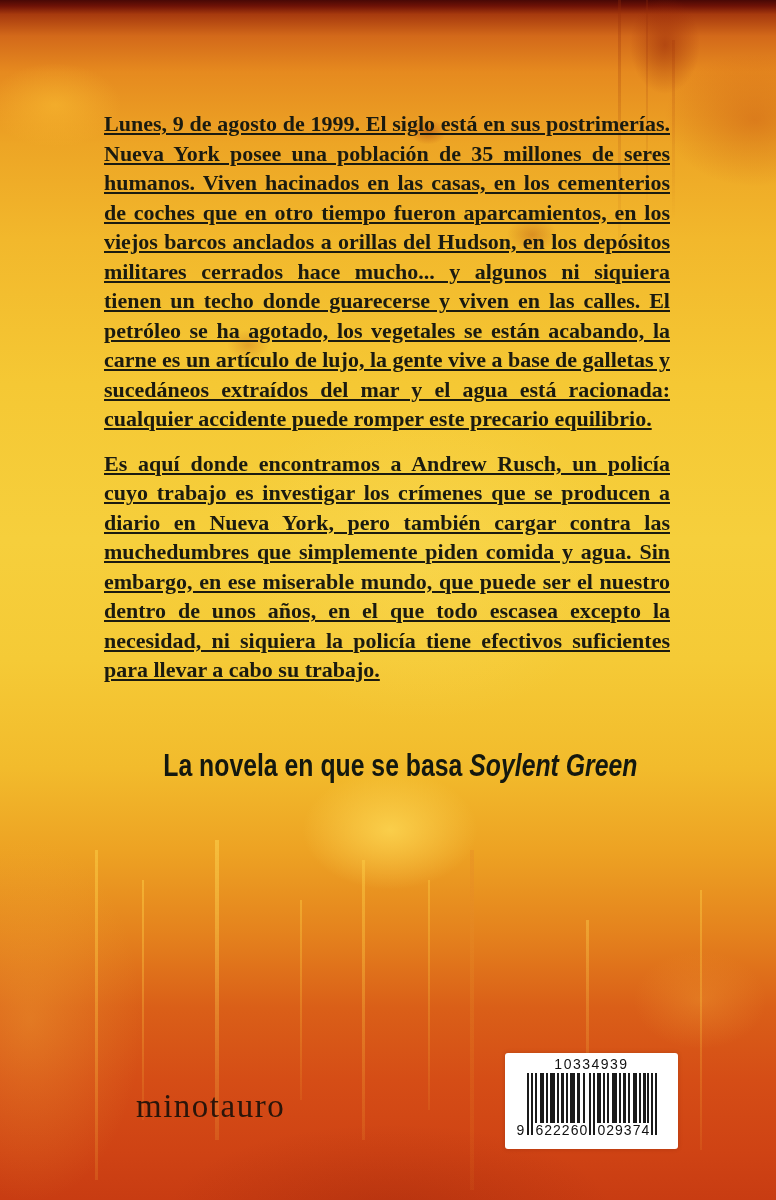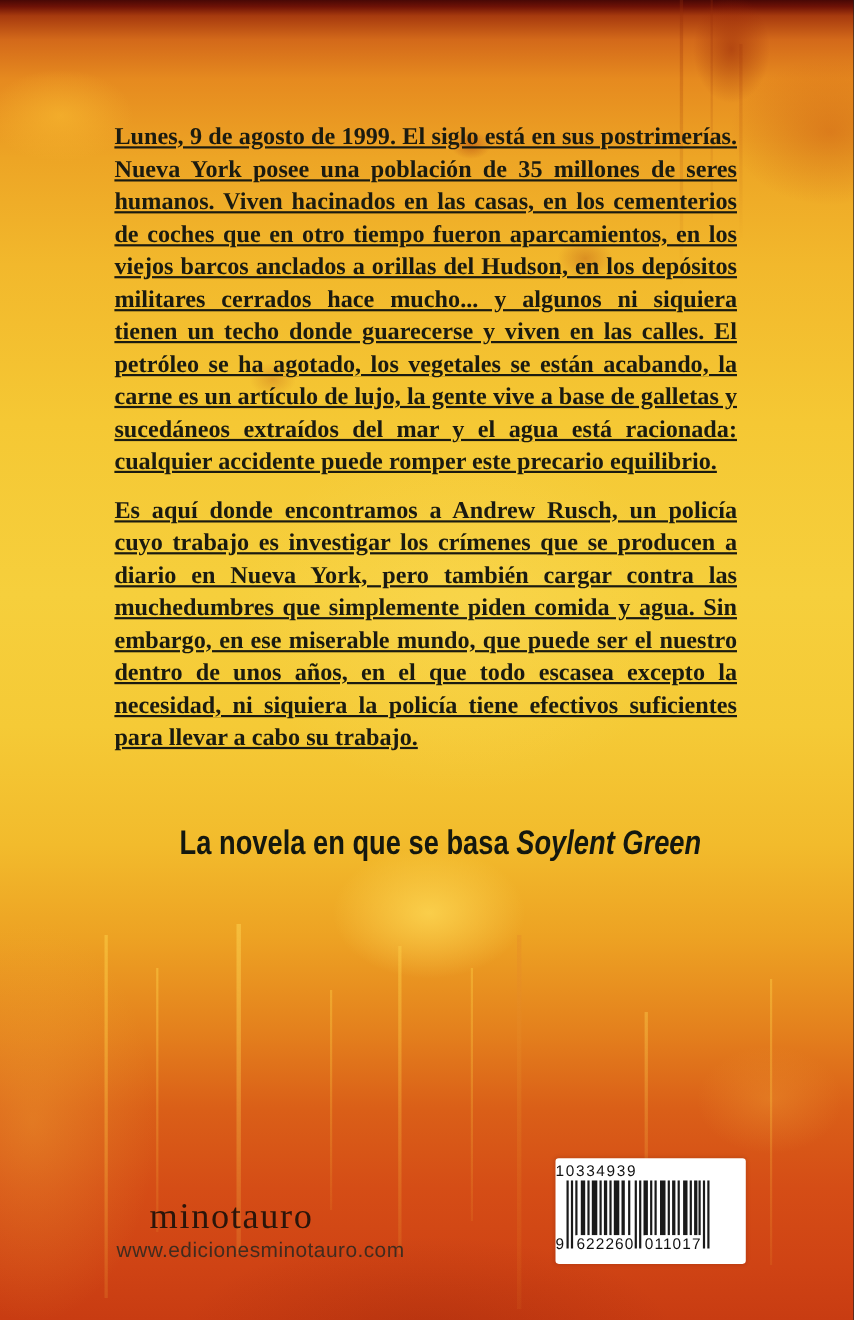--- a/index.html
+++ b/index.html
@@ -86,21 +86,21 @@
     margin-top:3px;
     font-family:"Liberation Sans", sans-serif;
     font-size:19px;color:rgba(45,40,32,.88);letter-spacing:.4px;font-weight:300;
   }
   
   .barcode-box{
     position:absolute;left:505px;top:1053px;width:173px;height:96px;
     background:#fff;border-radius:3px;
     box-shadow:0 0 4px rgba(80,20,0,.25);
     font-family:"Liberation Sans", sans-serif;color:#111;
-    display:flex;flex-direction:column;align-items:flex-start;
+    display:flex;flex-direction:column;align-items:center;
     padding-top:3px;box-sizing:border-box;
   }
   .bc-number{font-size:14px;letter-spacing:1.5px;line-height:16px;}
   .bc-bars-wrap{position:relative;width:150px;height:64px;margin-top:1px;}
   .bc-bars{position:absolute;left:0;top:0;}
   .bc-digits span{
     position:absolute;bottom:0;font-size:14px;line-height:14px;
   }
   .bc-d9{left:0;}
   .bc-g1{left:19px;width:52px;text-align:center;background:#fff;letter-spacing:1px;}
@@ -118,21 +118,20 @@
     <p class="para">Lunes, 9 de agosto de 1999. El siglo está en sus postrimerías. Nueva York posee una población de 35 millones de seres humanos. Viven hacinados en las casas, en los cementerios de coches que en otro tiempo fueron aparcamientos, en los viejos barcos anclados a orillas del Hudson, en los depósitos militares cerrados hace mucho... y algunos ni siquiera tienen un techo donde guarecerse y viven en las calles. El petróleo se ha agotado, los vegetales se están acabando, la carne es un artículo de lujo, la gente vive a base de galletas y sucedáneos extraídos del mar y el agua está racionada: cualquier accidente puede romper este precario equilibrio.</p>
     <p class="para">Es aquí donde encontramos a Andrew Rusch, un policía cuyo trabajo es investigar los crímenes que se producen a diario en Nueva York, pero también cargar contra las muchedumbres que simplemente piden comida y agua. Sin embargo, en ese miserable mundo, que puede ser el nuestro dentro de unos años, en el que todo escasea excepto la necesidad, ni siquiera la policía tiene efectivos suficientes para llevar a cabo su trabajo.</p>
   </div>
 
   <div class="tagline">
     <span class="squeeze"><span>La novela en que se basa </span><em>Soylent Green</em></span>
   </div>
 
   <div class="publisher">
     <div class="logo">minotauro</div>
-    <div class="website">www.edicionesminotauro.com</div>
   </div>
 
   <div class="barcode-box">
     <div class="bc-number">10334939</div>
     <div class="bc-bars-wrap">
       <svg class="bc-bars" width="150" height="64" viewBox="0 0 150 64">
         <g fill="#1a1a1a">
 
           <rect x="10" y="0" width="2" height="62"></rect>
             <rect x="14" y="0" width="2" height="62"></rect>
@@ -163,18 +162,18 @@
             <rect x="126" y="0" width="3" height="50"></rect>
           <rect x="130" y="0" width="2" height="50"></rect>
 
           <rect x="134" y="0" width="2" height="62"></rect>
             <rect x="138" y="0" width="2" height="62"></rect>
         </g>
       </svg>
       <div class="bc-digits">
         <span class="bc-d9">9</span>
         <span class="bc-g1">622260</span>
-        <span class="bc-g2">011017</span>
+        <span class="bc-g2">029374</span>
       </div>
     </div>
   </div>
 
 </div>
 
 </body></html>

